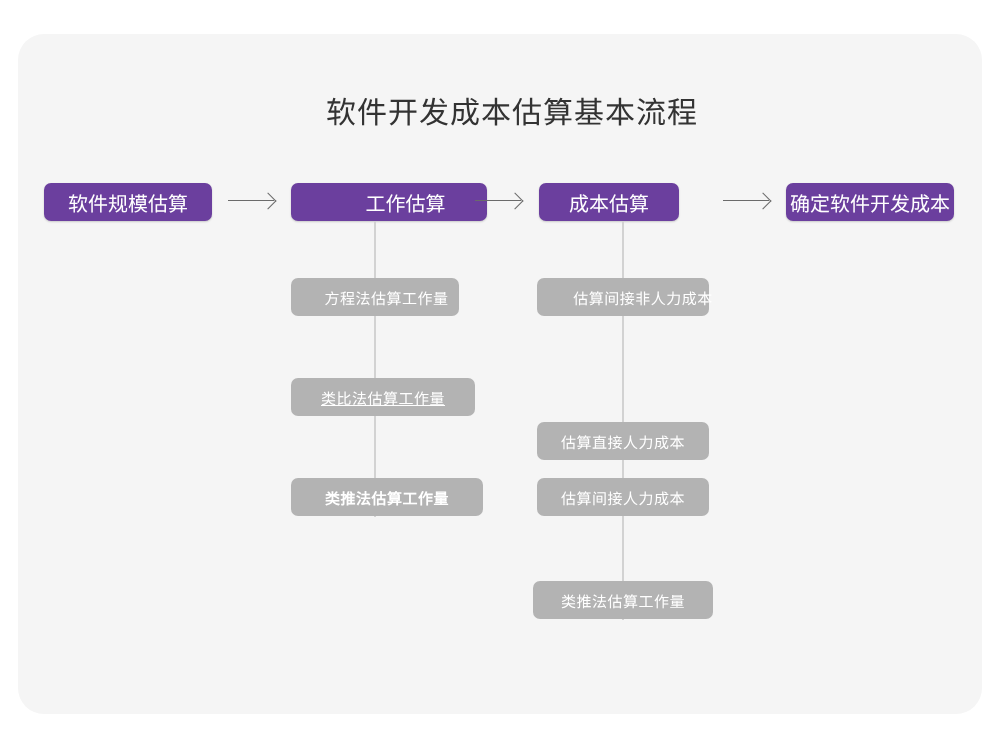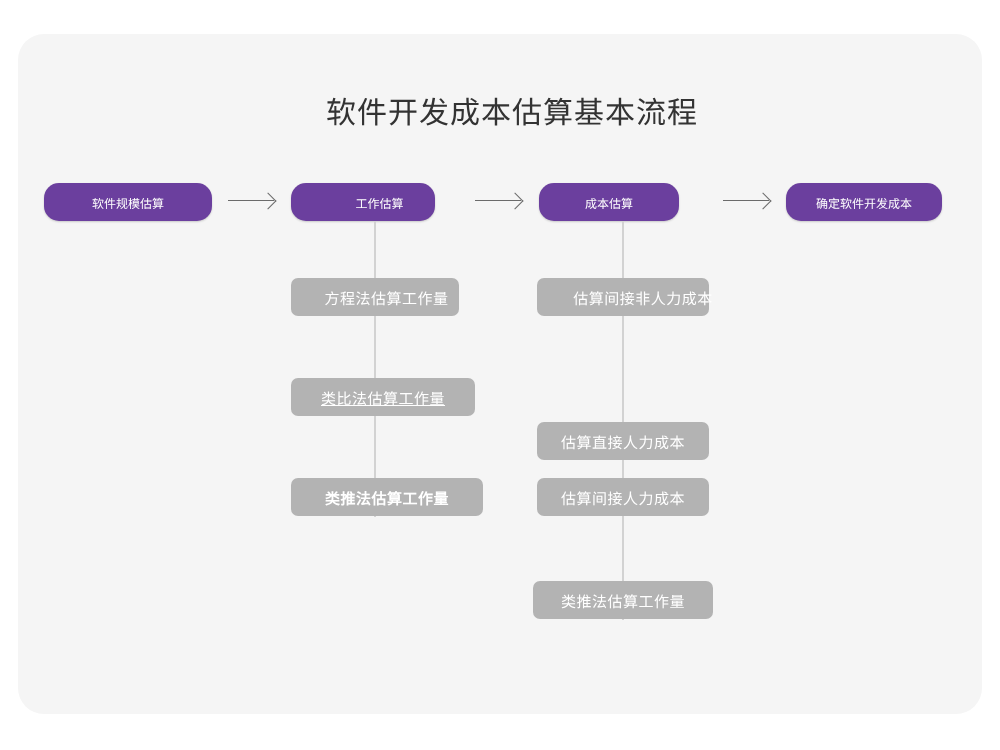--- a/index.html
+++ b/index.html
@@ -55,24 +55,23 @@
     align-items: center;
     justify-content: center;
     border-radius: 7px;
     color: #ffffff;
     white-space: nowrap;
     user-select: none;
   }
 
   .node.primary {
     background: #6b3f9e;
-    font-size: 12px;
+    font-size: 20px;
     height: 38px;
     box-shadow: 0 1px 2px rgba(0,0,0,0.18);
-    border-radius: 15px;
   }
 
   .node.secondary {
     background: #b3b3b3;
     font-size: 15px;
     height: 38px;
     letter-spacing: 0.5px;
   }
 
   
@@ -116,35 +115,35 @@
 
   <div id="diagram-title">软件开发成本估算基本流程</div>
 
   <div class="node primary" style="left:44px; top:183px; width:168px;">软件规模估算</div>
 
   <div class="h-arrow" style="left:228px; top:191px; width:46px;">
     <span class="shaft"></span>
     <span class="head"></span>
   </div>
 
-  <div class="node primary" style="left:291px; top:183px; width:144px;padding-left:33px;">工作估算</div>
+  <div class="node primary" style="left:291px; top:183px; width:196px;padding-left:33px;">工作估算</div>
 
   <div class="h-arrow" style="left:475px; top:191px; width:46px;">
     <span class="shaft"></span>
     <span class="head"></span>
   </div>
 
   <div class="node primary" style="left:539px; top:183px; width:140px;">成本估算</div>
 
   <div class="h-arrow" style="left:723px; top:191px; width:46px;">
     <span class="shaft"></span>
     <span class="head"></span>
   </div>
 
-  <div class="node primary" style="left:786px; top:183px; width:156px;">确定软件开发成本</div>
+  <div class="node primary" style="left:786px; top:183px; width:168px;">确定软件开发成本</div>
 
   <div class="v-line" style="left:374px; top:221px; height:296px;"></div>
 
   <div class="node secondary" style="left:291px; top:278px; width:168px;padding-left:23px;">方程法估算工作量</div>
 
   <div class="node secondary" style="left:291px; top:378px; width:184px;text-decoration:underline;">类比法估算工作量</div>
 
   <div class="node secondary" style="left:291px; top:478px; width:192px;font-weight:bold;">类推法估算工作量</div>
 
   <div class="v-line" style="left:622px; top:221px; height:399px;"></div>

